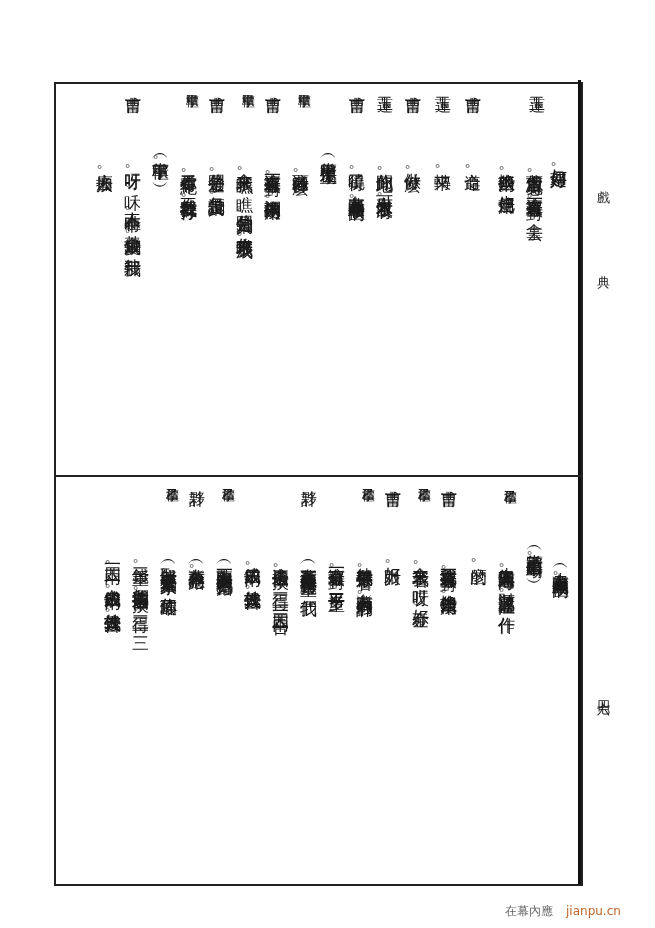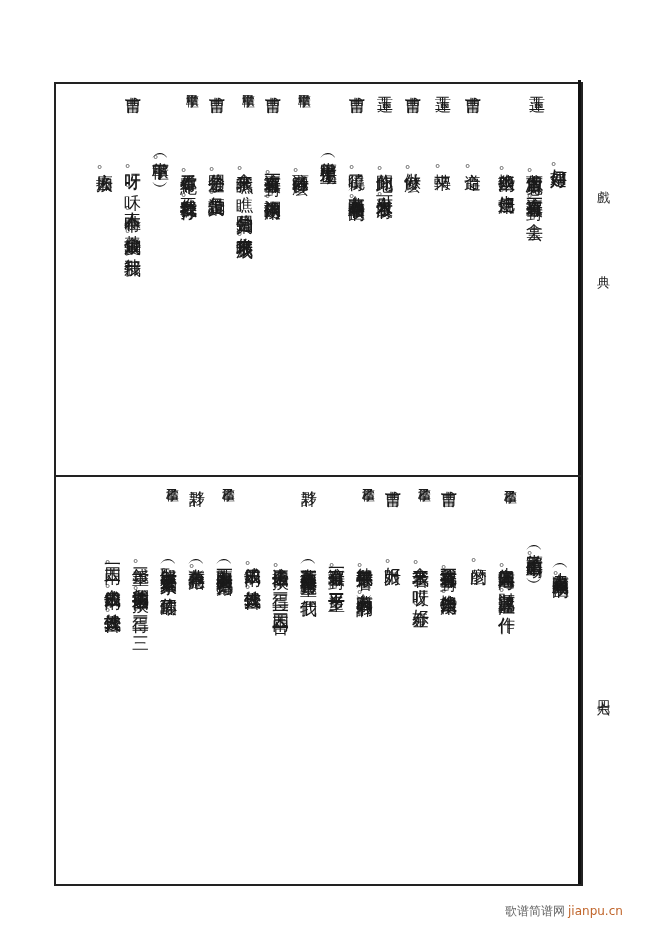--- a/index.html
+++ b/index.html
@@ -20,21 +20,21 @@
     position:absolute; top:0; width:22px;
     writing-mode: vertical-rl; text-orientation: upright;
     font-size:17px; line-height:22px; letter-spacing:1px; white-space:nowrap;
   }
   .speaker { font-size:16px; letter-spacing:0; }
   .speaker.small { font-size:13px; letter-spacing:0; line-height:16px; }
   .line { top:76px; }
   .side-title { position:absolute; left:594px; font-size:13px; writing-mode:vertical-rl; text-orientation:upright; }
   .page-num { position:absolute; left:594px; top:690px; font-size:13px; writing-mode:vertical-rl; text-orientation:upright; letter-spacing:1px; }
   .watermark { position:absolute; left:505px; top:903px; font-size:12px; color:#666; font-family:"DejaVu Sans", sans-serif; }
-  .watermark .domain { color:#c0652b; margin-left:3px; }
+  .watermark .domain { color:#c0652b; margin-left:13px; }
 </style>
 </head>
 <body>
 
 <div class="frame"></div>
 <div class="frame-right-thick"></div>
 <div class="divider"></div>
 
 <div class="side-title" style="top:180px;">戲</div>
 <div class="side-title" style="top:265px;">典</div>
@@ -96,14 +96,14 @@
   <div class="col line" style="left:158px;">（由幕內取出錢一包）兌得不錯。</div>
   <div class="col speaker" style="left:130px;">夥計</div>
   <div class="col line" style="left:130px;">（在幕內應）不錯。</div>
   <div class="col speaker small" style="left:102px;">掌櫃乙</div>
   <div class="col line" style="left:102px;">（取錢交與曹福）老人家來。你的耳環</div>
   <div class="col line" style="left:74px;">三錢重。我們這裏金子十四換。三得三。三</div>
   <div class="col line" style="left:46px;">四一兩二。合成銀子四兩。外找大錢二百。</div>
 </div>
 
 <div class="watermark">
-  <span>歌谱简谱网</span><span class="domain">jianpu.cn</span>
+  <span>在幕內應</span><span class="domain">jianpu.cn</span>
 </div>
 
 </body></html>

